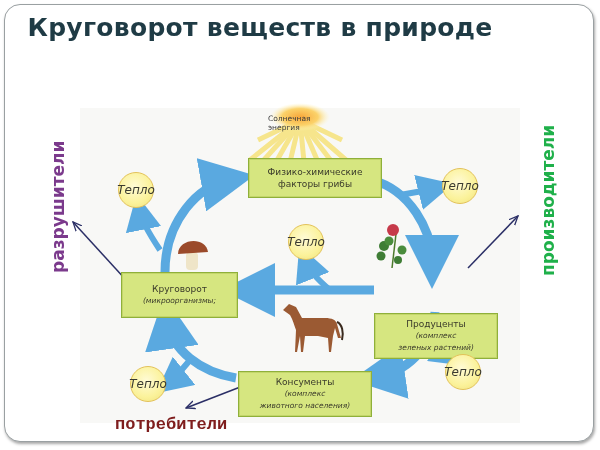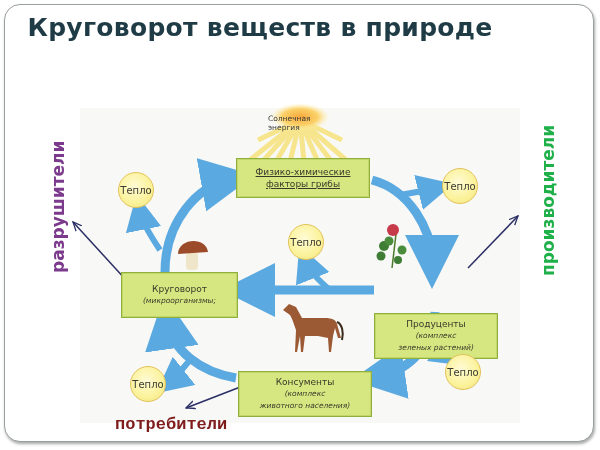--- a/index.html
+++ b/index.html
@@ -4,21 +4,21 @@
 <style>
   html, body { margin:0; padding:0; background:#ffffff; }
   body { width:600px; height:450px; position:relative; overflow:hidden; font-family:"DejaVu Sans", sans-serif; }
   .frame { position:absolute; left:4px; top:4px; width:588px; height:436px; border:1.5px solid #9aa0a2; border-radius:16px; box-shadow:1px 2px 3px rgba(0,0,0,0.35); background:#fff; }
   .title { position:absolute; left:0; top:13px; width:520px; text-align:center; font-family:"DejaVu Sans", sans-serif; font-weight:bold; font-size:25px; color:#1f3b45; letter-spacing:0.3px; }
   .bg-area { position:absolute; left:80px; top:108px; width:440px; height:315px; background:#f7f7f5; opacity:0.9; }
   svg.diagram { position:absolute; left:0; top:0; width:600px; height:450px; }
   .box { position:absolute; background:#d6e680; border:1.5px solid #8fb03a; box-shadow:0 0 0 1px #c3d66a inset; text-align:center; color:#3a3a2a; font-family:"DejaVu Sans", sans-serif; display:flex; flex-direction:column; justify-content:center; line-height:12px; }
   .box .main { font-size:9px; }
   .box .sub { font-size:7.5px; font-style:italic; }
-  .heat { position:absolute; width:34px; height:34px; border-radius:50%; background:radial-gradient(circle at 45% 40%, #fffbd6 0%, #fbf29a 60%, #efe07a 100%); border:1.5px solid #e3c25a; font-size:10px; color:#3a3a30; display:flex; align-items:center; justify-content:center; }
+  .heat { position:absolute; width:34px; height:34px; border-radius:50%; background:radial-gradient(circle at 45% 40%, #fffbd6 0%, #fbf29a 60%, #efe07a 100%); border:1.5px solid #e3c25a; font-size:12px; color:#3a3a30; display:flex; align-items:center; justify-content:center;font-style:italic; }
   .sun-label { position:absolute; left:268px; top:114px; width:64px; text-align:left; font-size:7.5px; line-height:9px; color:#3a3a3a; }
   .vlabel { position:absolute; font-family:"DejaVu Sans", sans-serif; font-weight:bold; font-size:17px; white-space:nowrap; transform-origin:center center; }
   .vlabel.left { color:#7b3a8c; left:-7px; top:198px; width:130px; text-align:center; transform:rotate(-90deg); }
   .vlabel.right { color:#1fb04a; left:478px; top:196px; width:140px; text-align:center; transform:rotate(-90deg); }
   .hlabel { position:absolute; left:115px; top:415px; font-family:Liberation Mono, monospace; font-weight:bold; font-size:17px; color:#7f1d1d; }
 </style>
 </head>
 <body>
 
 <div class="frame"></div>
@@ -101,21 +101,21 @@
     <path d="M 283 310 L 289 304 L 296 307 L 302 318 L 325 318 C 332 318, 336 320, 337 324 L 341 338 L 338 338 L 335 328 L 333 336 L 331 352 L 329 352 L 328 338 L 318 336 L 305 336 L 303 352 L 301 352 L 300 336 L 297 352 L 295 352 L 296 330 C 294 325, 293 320, 290 315 Z"></path>
     <path d="M 337 322 C 342 324, 344 332, 342 340" stroke="#3a2a1e" stroke-width="2" fill="none"></path>
   </g>
 </svg>
 
 <div class="sun-label">
   <div>Солнечная</div>
   <div>энергия</div>
 </div>
 
-<div class="box" style="left:236px; top:158px; width:132px; height:38px;text-decoration:underline;">
+<div class="box" style="left:248px; top:158px; width:132px; height:38px;">
   <div class="main">Физико-химические</div>
   <div class="main">факторы грибы</div>
 </div>
 
 <div class="box" style="left:121px; top:272px; width:115px; height:44px;">
   <div class="main">Круговорот</div>
   <div class="sub">(микроорганизмы;</div>
 </div>
 
 <div class="box" style="left:374px; top:273px; width:122px; height:44px;margin-top:40px;">

